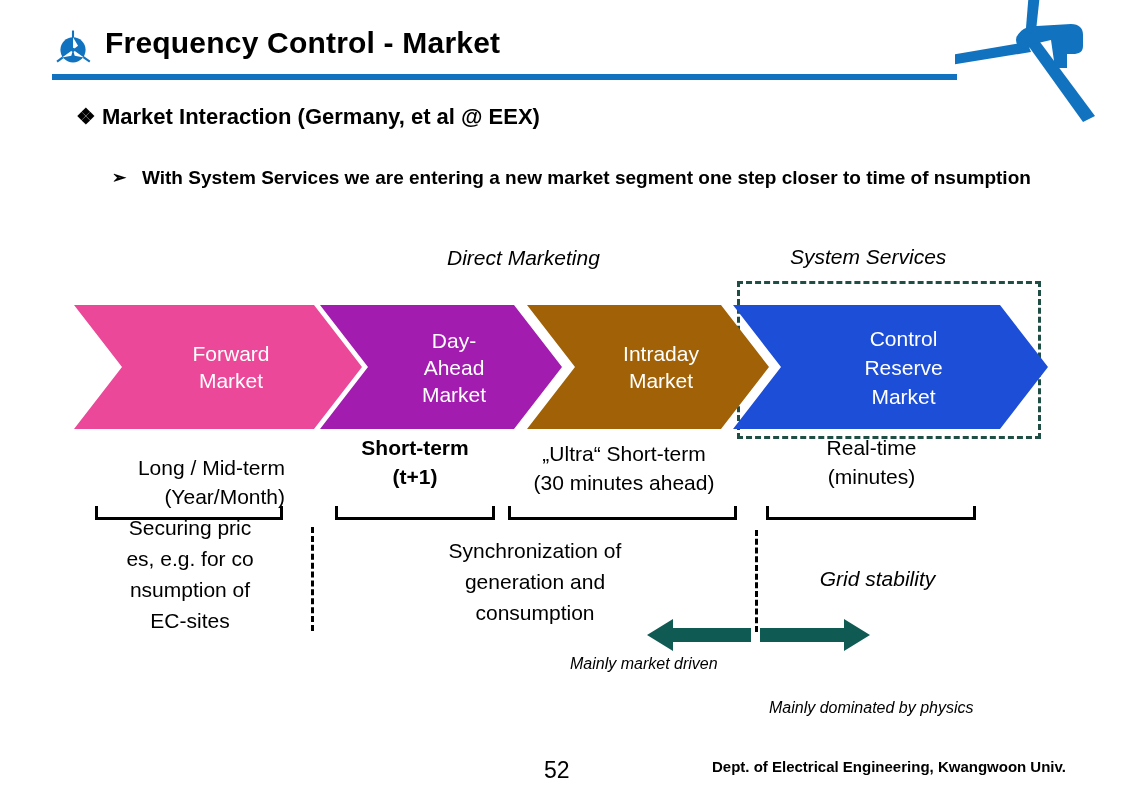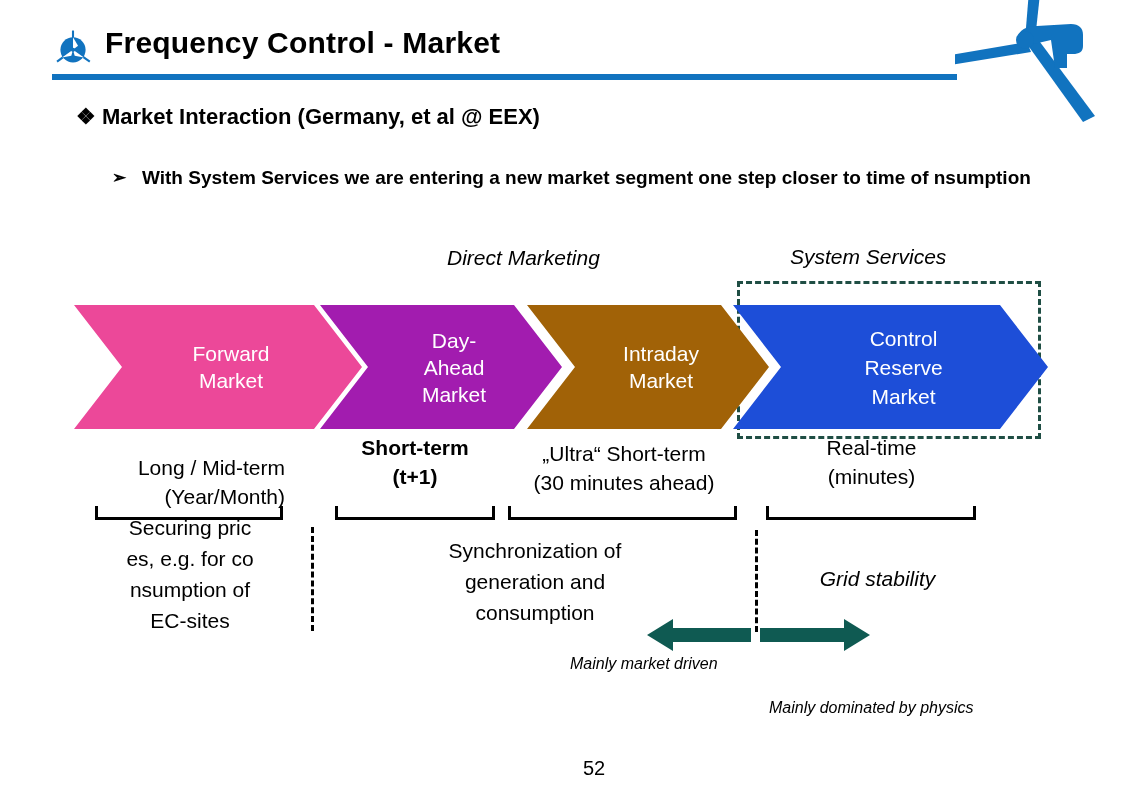--- a/index.html
+++ b/index.html
@@ -119,22 +119,21 @@
 
   .arrow-cap {
     position: absolute; font-size: 16px; font-style: italic; white-space: nowrap;
   }
   #acap-left  { left: 556px; top: 655px; margin-left: 14px; }
   #acap-right { left: 769px; top: 655px; margin-top: 44px; }
 
   
   #page-num {
     position: absolute; left: 544px; top: 757px;
-    font-size: 20px;
-    margin-left: 39px;
+    font-size: 23px;
   }
   #footer-dept {
     position: absolute; left: 712px; top: 758px;
     font-size: 15px; font-weight: bold; white-space: nowrap;
   }
 </style>
 </head>
 <body>
 
 <div class="slide">
@@ -264,14 +263,15 @@
   <span class="arrow" id="arrow-right">
     <svg viewBox="0 0 110 36" width="110" height="36" aria-hidden="true">
       <polygon points="110,18 84,2 84,11 0,11 0,25 84,25 84,34" fill="#0f5a52"></polygon>
     </svg>
   </span>
 
   <div class="arrow-cap" id="acap-left">Mainly market driven</div>
   <div class="arrow-cap" id="acap-right">Mainly dominated by physics</div>
 
   <div id="page-num">52</div>
+  <div id="footer-dept">Dept. of Electrical Engineering, Kwangwoon Univ.</div>
 
 </div>
 
 </body></html>

